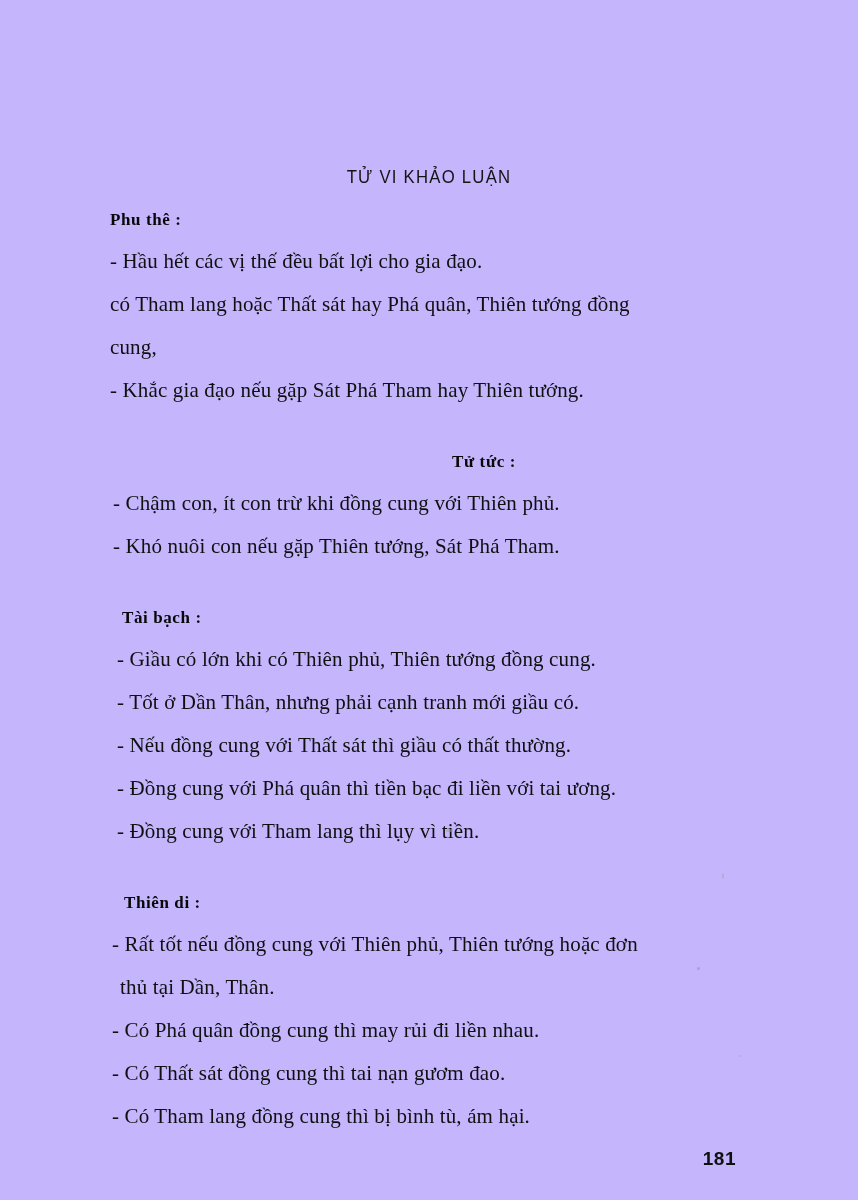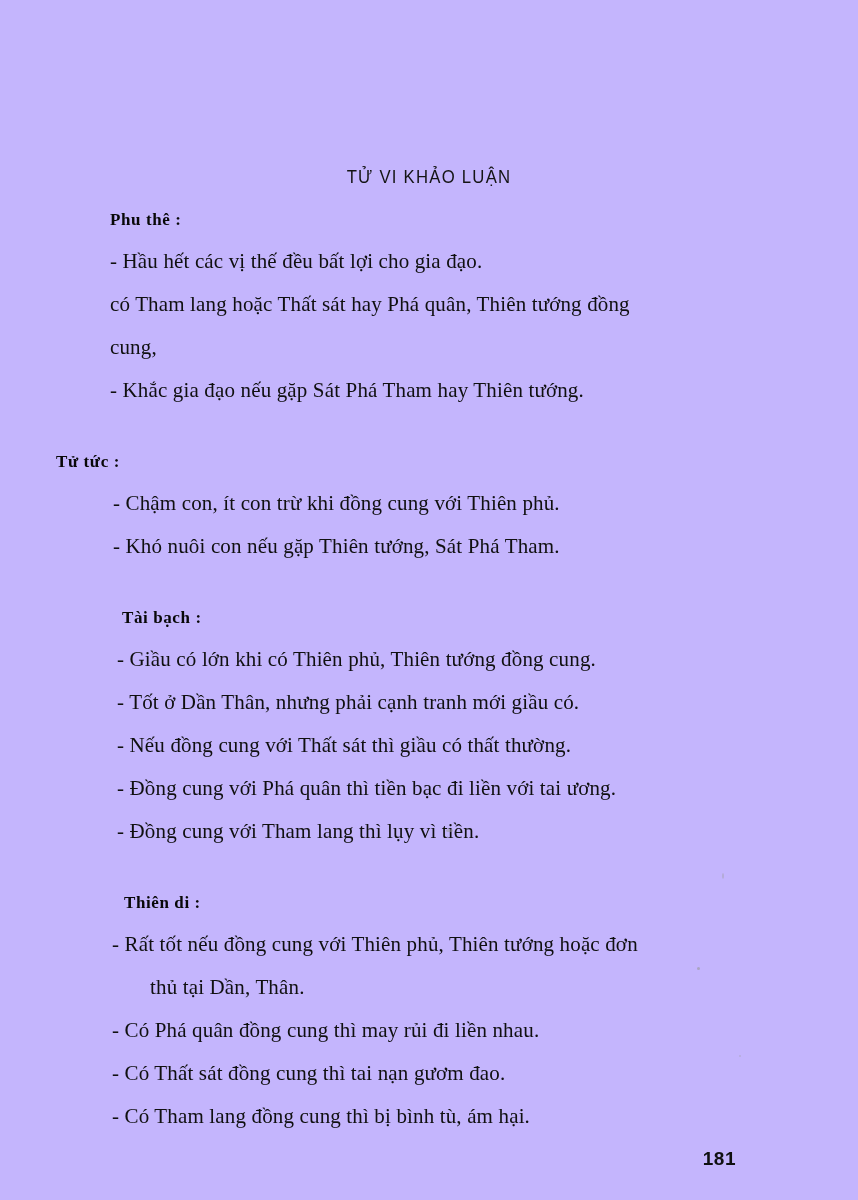--- a/index.html
+++ b/index.html
@@ -59,29 +59,28 @@
 
   .para {
     font-size: 21px;
     line-height: 43px;
     color: #101010;
     letter-spacing: 0.15px;
   }
 
   .para .cont {
     display: block;
-    margin-left: 30px;
   }
 
   
   .sec-phuthe   .section-heading { padding-left: 110px; }
   .sec-phuthe   .para            { padding-left: 110px; }
   .sec-phuthe   .para .cont      { padding-left: 0px;   margin-left: -0px; }
 
-  .sec-tutuc    .section-heading { padding-left: 56px; }
+  .sec-tutuc    .section-heading { padding-left: 110px; text-align: center; }
   .sec-tutuc    .para            { padding-left: 113px; }
 
   .sec-taibach  .section-heading { padding-left: 122px; }
   .sec-taibach  .para            { padding-left: 117px; }
 
   .sec-thiendi  .section-heading { padding-left: 124px; }
   .sec-thiendi  .para            { padding-left: 112px; }
   .sec-thiendi  .para .cont      { padding-left: 8px; }
 
   .gap-before-heading { height: 30px; }

